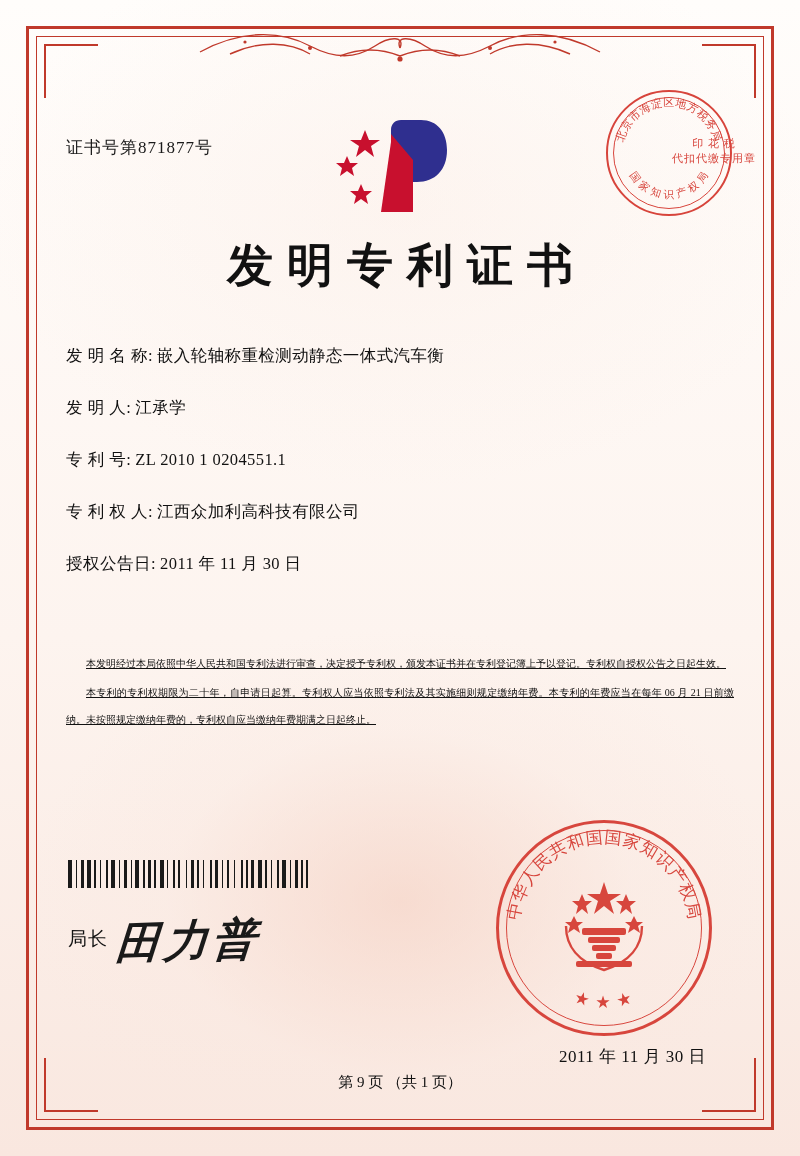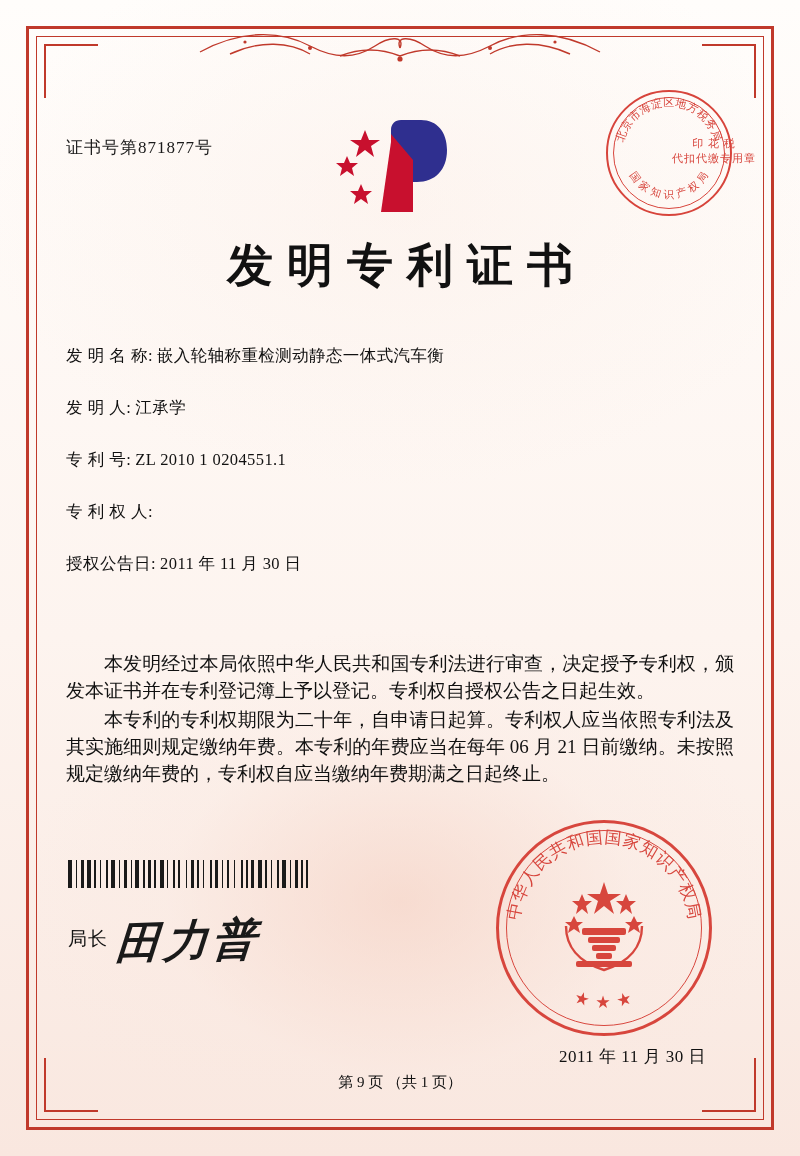--- a/index.html
+++ b/index.html
@@ -161,24 +161,25 @@
   .field .value {
     margin-left: 4px;
     letter-spacing: 0.4px;
   }
 
   .body-text {
     position: absolute;
     left: 6px;
     right: 6px;
     top: 590px;
-    font-size: 19px;
+    font-size: 10px;
     line-height: 27px;
     color: #111;
     text-align: justify;
+    text-decoration: underline;
   }
   .body-text p {
     margin: 0 0 2px 0;
     text-indent: 2em;
   }
 
   
   .barcode {
     position: absolute;
     left: 8px;
@@ -339,20 +340,21 @@
       <div class="field">
         <span class="label">发 明 人:</span>
         <span class="value">江承学</span>
       </div>
       <div class="field">
         <span class="label">专 利 号:</span>
         <span class="value">ZL 2010 1 0204551.1</span>
       </div>
       <div class="field">
         <span class="label">专 利 权 人:</span>
+        <span class="value">江西众加利高科技有限公司</span>
       </div>
       <div class="field">
         <span class="label">授权公告日:</span>
         <span class="value">2011 年 11 月 30 日</span>
       </div>
     </div>
 
     <div class="body-text">
       <p>本发明经过本局依照中华人民共和国专利法进行审查，决定授予专利权，颁发本证书并在专利登记簿上予以登记。专利权自授权公告之日起生效。</p>
       <p>本专利的专利权期限为二十年，自申请日起算。专利权人应当依照专利法及其实施细则规定缴纳年费。本专利的年费应当在每年 06 月 21 日前缴纳。未按照规定缴纳年费的，专利权自应当缴纳年费期满之日起终止。</p>

